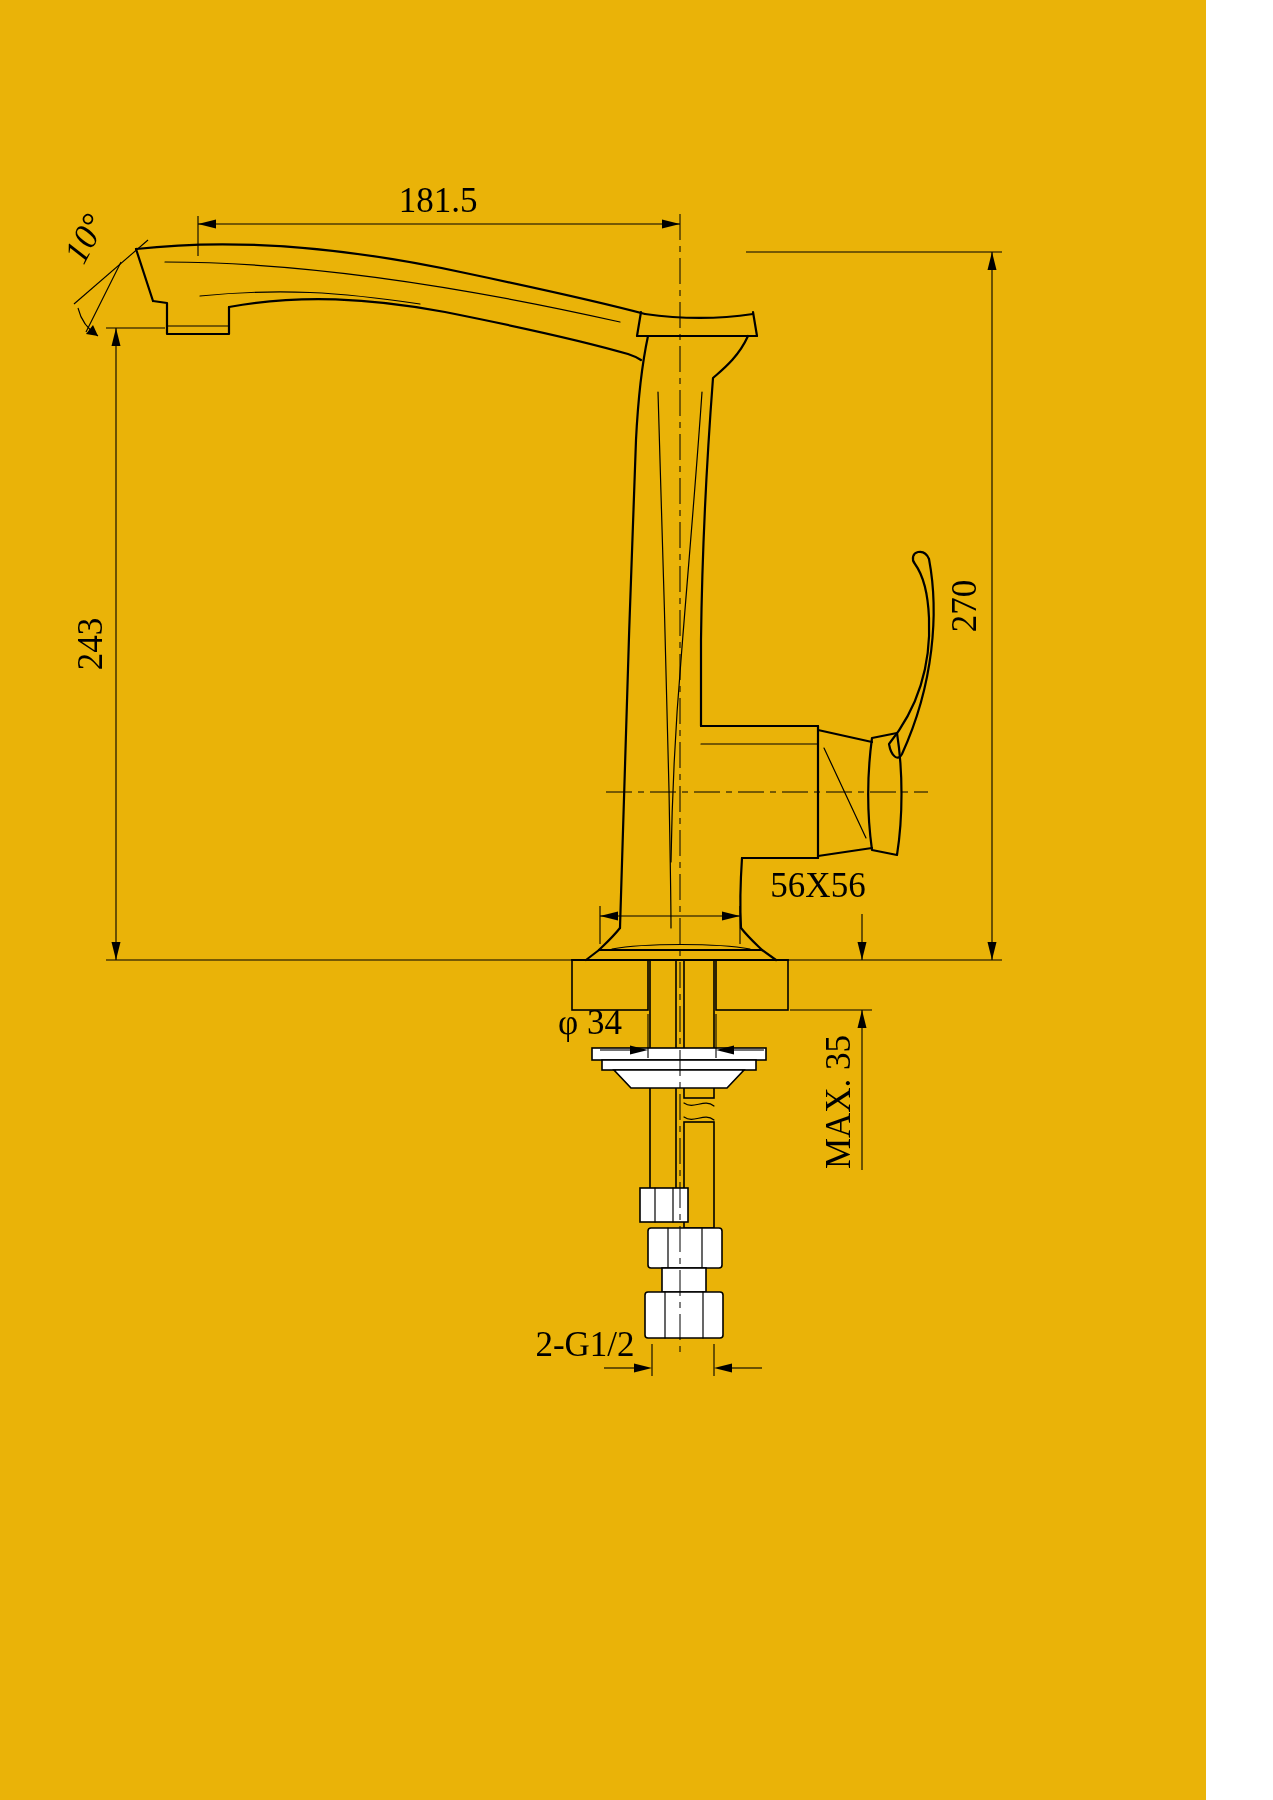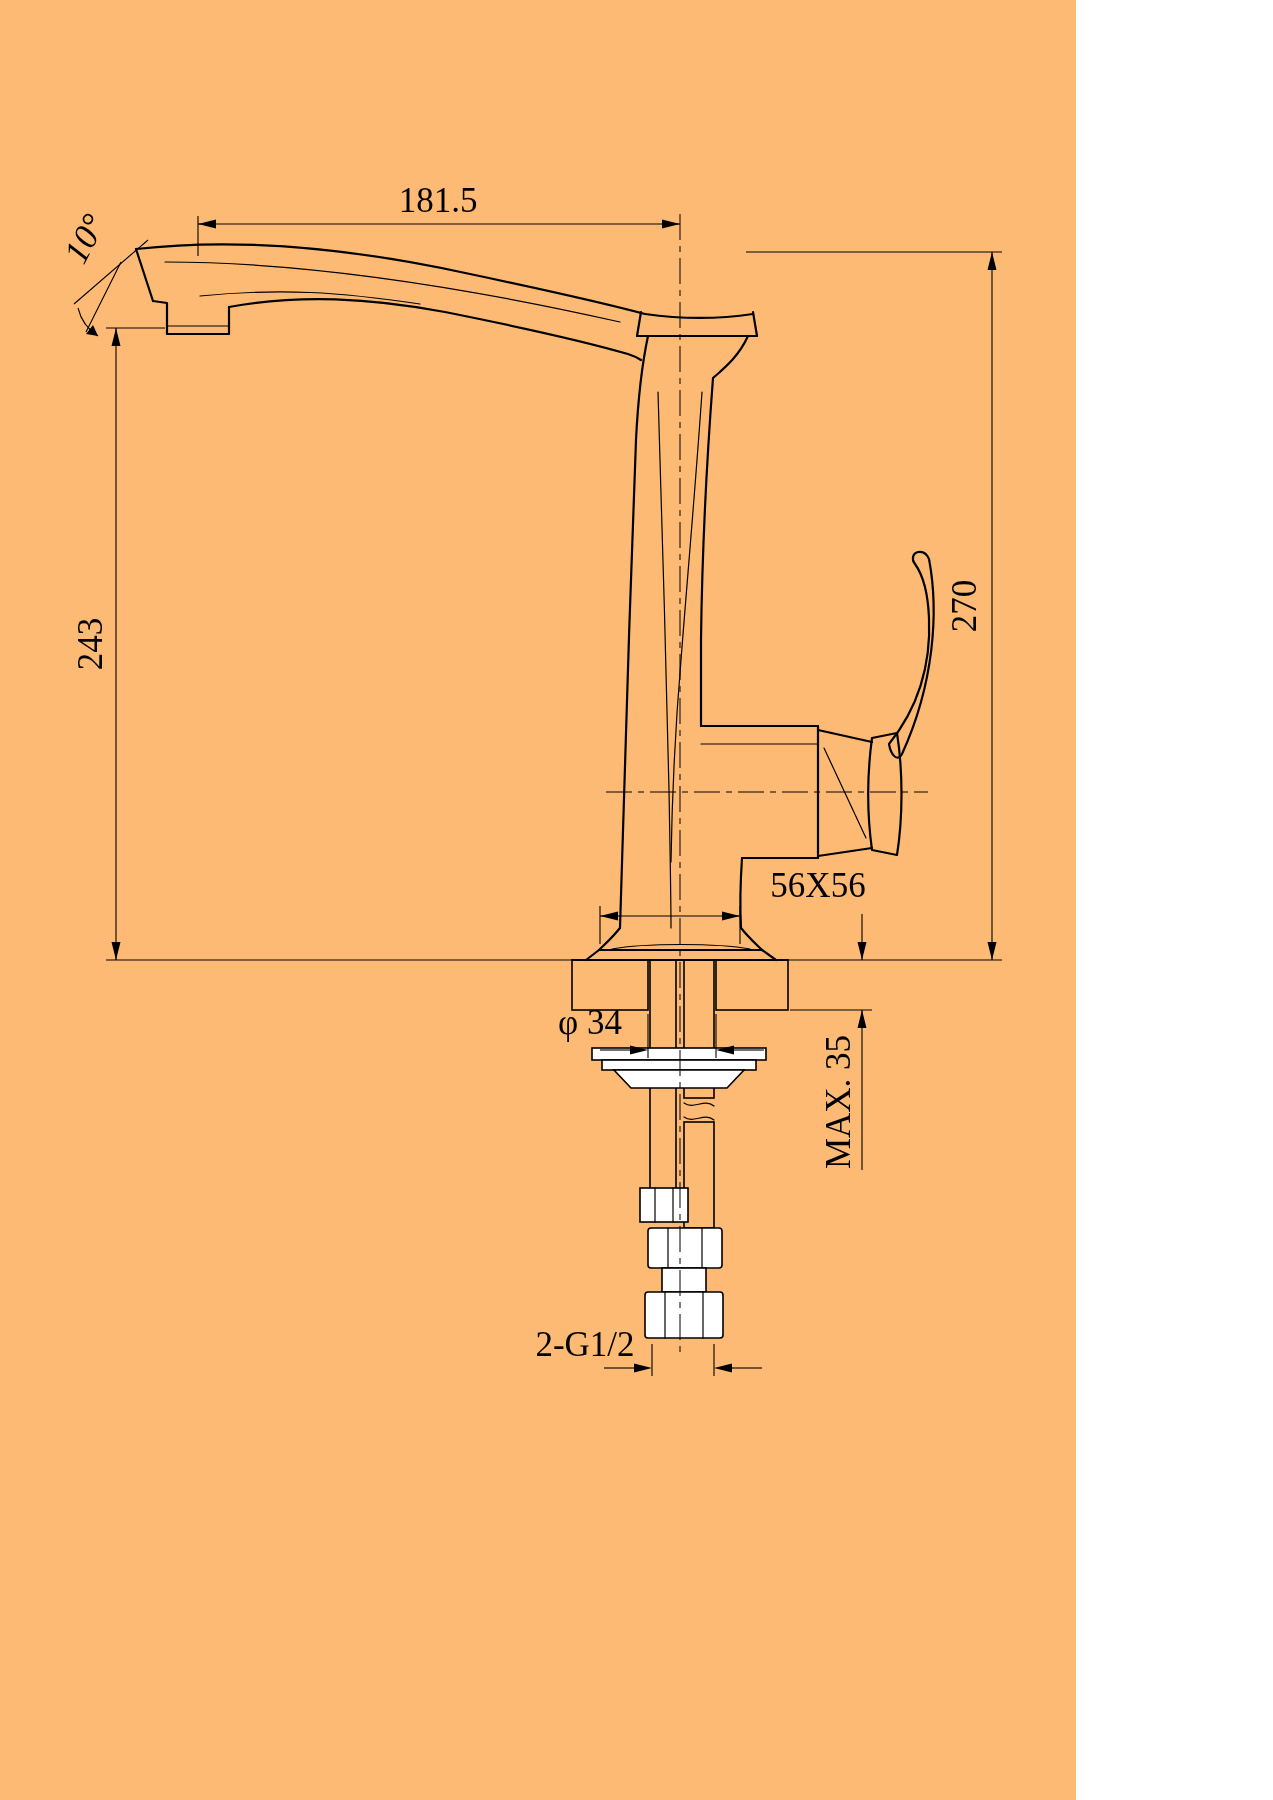--- a/index.html
+++ b/index.html
@@ -1,16 +1,16 @@
 <!DOCTYPE html>
 <html><head>
 <meta charset="utf-8">
 <style>
   html,body{margin:0;padding:0;background:#ffffff;}
-  .sheet{width:1076px;height:1800px;background:#fdba74;position:relative;font-family:"Liberation Serif",serif;}
+  .sheet{width:1206px;height:1800px;background:#eab308;position:relative;font-family:"Liberation Serif",serif;}
   svg{display:block;}
   .ol{fill:none;stroke:#000;stroke-width:2.2;stroke-linecap:round;stroke-linejoin:round;}
   .tl{fill:none;stroke:#000;stroke-width:1.2;stroke-linecap:round;stroke-linejoin:round;}
   .dl{fill:none;stroke:#000;stroke-width:1.1;}
   .ar{fill:#000;stroke:none;}
   .cl{fill:none;stroke:#000;stroke-width:1;stroke-dasharray:26 6 6 6;}
   .dtxt{font-family:"Liberation Serif",serif;font-size:35px;fill:#000;}
   .ital{font-style:italic;}
   .white{fill:#ffffff;stroke:#000;stroke-width:1.6;}
   .part{fill:none;stroke:#000;stroke-width:1.6;}

